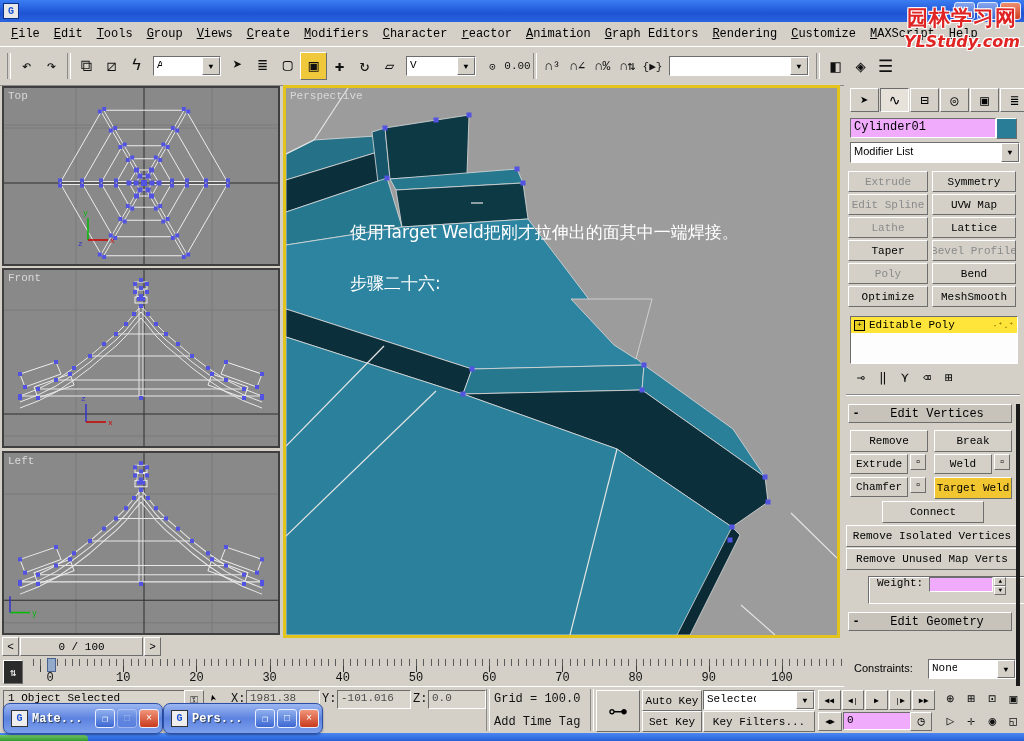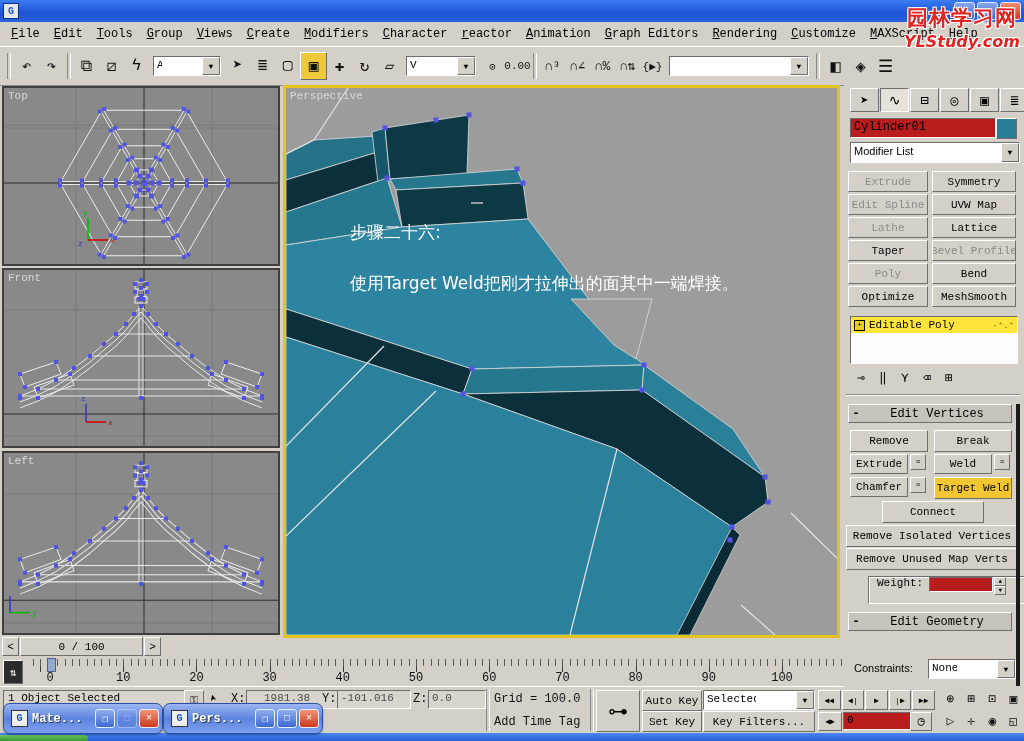--- a/index.html
+++ b/index.html
@@ -1,20 +1,20 @@
 <!DOCTYPE html>
 <html><head>
 <meta charset="utf-8">
 <style>
   html,body{margin:0;padding:0;background:#555;}
   #root{position:relative;width:1024px;height:741px;overflow:hidden;background:#d4d0c8;
         font-family:"Liberation Mono","DejaVu Sans Mono",monospace;font-size:11px;color:#000;
         -webkit-user-select:none;user-select:none;}
   .abs{position:absolute;}
-  .sunken{background:#b91c1c;border:1px solid;border-color:#6d6d6d #ffffff #ffffff #6d6d6d;}
+  .sunken{background:#f0abfc;border:1px solid;border-color:#6d6d6d #ffffff #ffffff #6d6d6d;}
   .b3{background:#d4d0c8;border:1px solid;border-color:#ffffff #6d6d6d #6d6d6d #ffffff;
       display:flex;align-items:center;justify-content:center;overflow:hidden;white-space:nowrap;
       font-size:11px;cursor:default;}
   .b3.disabled{color:#8a8a8a;}
   .b3.hl{background:#f2c630;}
   
   #titlebar{left:0;top:0;width:1024px;height:22px;
     background:linear-gradient(180deg,#3b7df2 0%,#1d54d4 60%,#2a63e0 100%);
     display:flex;align-items:center;color:#fff;font-weight:bold;font-size:12px;}
   #appicon{width:14px;height:14px;margin:0 4px 0 3px;background:#e8e8e8;color:#1d54d4;
@@ -584,22 +584,22 @@
         <rect x="183.5" y="278.5" width="5" height="5" fill="#5353e2"></rect>
         <rect x="355.5" y="274.5" width="5" height="5" fill="#5353e2"></rect>
         <rect x="353.5" y="299.5" width="5" height="5" fill="#5353e2"></rect>
         <rect x="174.5" y="303.5" width="5" height="5" fill="#5353e2"></rect>
         <rect x="476.5" y="386.5" width="5" height="5" fill="#5353e2"></rect>
         <rect x="479.5" y="411.5" width="5" height="5" fill="#5353e2"></rect>
         <rect x="443.5" y="436.5" width="5" height="5" fill="#5353e2"></rect>
         <rect x="441.5" y="449.5" width="5" height="5" fill="#5353e2"></rect>
       </svg>
     <div id="annotation">
+      <div>使用Target Weld把刚才拉伸出的面其中一端焊接。</div>
       <div>步骤二十六:</div>
-      <div>使用Target Weld把刚才拉伸出的面其中一端焊接。</div>
     </div>
   </div>
 
   <div id="tslider" class="abs">
     <div class="b3" style="width:15px">&lt;</div>
     <div class="b3" style="width:121px;margin-left:1px">0 / 100</div>
     <div class="b3" style="width:15px;margin-left:1px">&gt;</div>
   </div>
 
   <div class="abs b3" style="left:3px;top:660px;width:18px;height:22px;background:#2b2b2b;color:#fff">⇅</div>
@@ -608,21 +608,21 @@
     <div class="ticks1"></div>
     <div id="caret"></div>
     <span><span class="ruler-num" style="left: 2px;">0</span><span class="ruler-num" style="left: 75.2px;">10</span><span class="ruler-num" style="left: 148.4px;">20</span><span class="ruler-num" style="left: 221.6px;">30</span><span class="ruler-num" style="left: 294.8px;">40</span><span class="ruler-num" style="left: 368px;">50</span><span class="ruler-num" style="left: 441.2px;">60</span><span class="ruler-num" style="left: 514.4px;">70</span><span class="ruler-num" style="left: 587.6px;">80</span><span class="ruler-num" style="left: 660.8px;">90</span><span class="ruler-num" style="left: 734px;">100</span></span>
   </div>
 
   <div id="statusband" class="abs"></div>
   <div class="abs sunken" style="left:3px;top:690px;width:172px;height:17px;padding:1px 4px;background:#d9d5cd">1 Object Selected</div>
   <div class="abs b3" style="left:184px;top:690px;width:18px;height:18px;font-size:10px">⚿</div>
   <div class="abs" style="left:210px;top:690px;font-size:12px"><span class="rotptr">➤</span></div>
   <span class="abs slabel" style="left:231px;top:692px">X:</span>
-  <div class="abs sunken sval" style="left:246px;top:690px;width:66px;height:15px;padding:1px 17px;background:#d9d5cd">1981.38</div>
+  <div class="abs sunken sval" style="left:246px;top:690px;width:66px;height:15px;padding:1px 3px;background:#d9d5cd">1981.38</div>
   <span class="abs slabel" style="left:322px;top:692px">Y:</span>
   <div class="abs sunken sval" style="left:337px;top:690px;width:66px;height:15px;padding:1px 3px;background:#d9d5cd">-101.016</div>
   <span class="abs slabel" style="left:413px;top:692px">Z:</span>
   <div class="abs sunken sval" style="left:428px;top:690px;width:50px;height:15px;padding:1px 3px;background:#d9d5cd">0.0</div>
   <div class="vsep" style="left:486px;top:689px;height:42px"></div>
   <span class="abs slabel" style="left:494px;top:692px">Grid = 100.0</span>
   <span class="abs slabel" style="left:494px;top:715px">Add Time Tag</span>
   <div class="vsep" style="left:590px;top:689px;height:42px"></div>
   <div class="abs b3 keybtn" style="left:596px;top:690px;width:42px;height:40px">⊶</div>
   <div class="abs b3" style="left:642px;top:690px;width:58px;height:19px">Auto Key</div>

